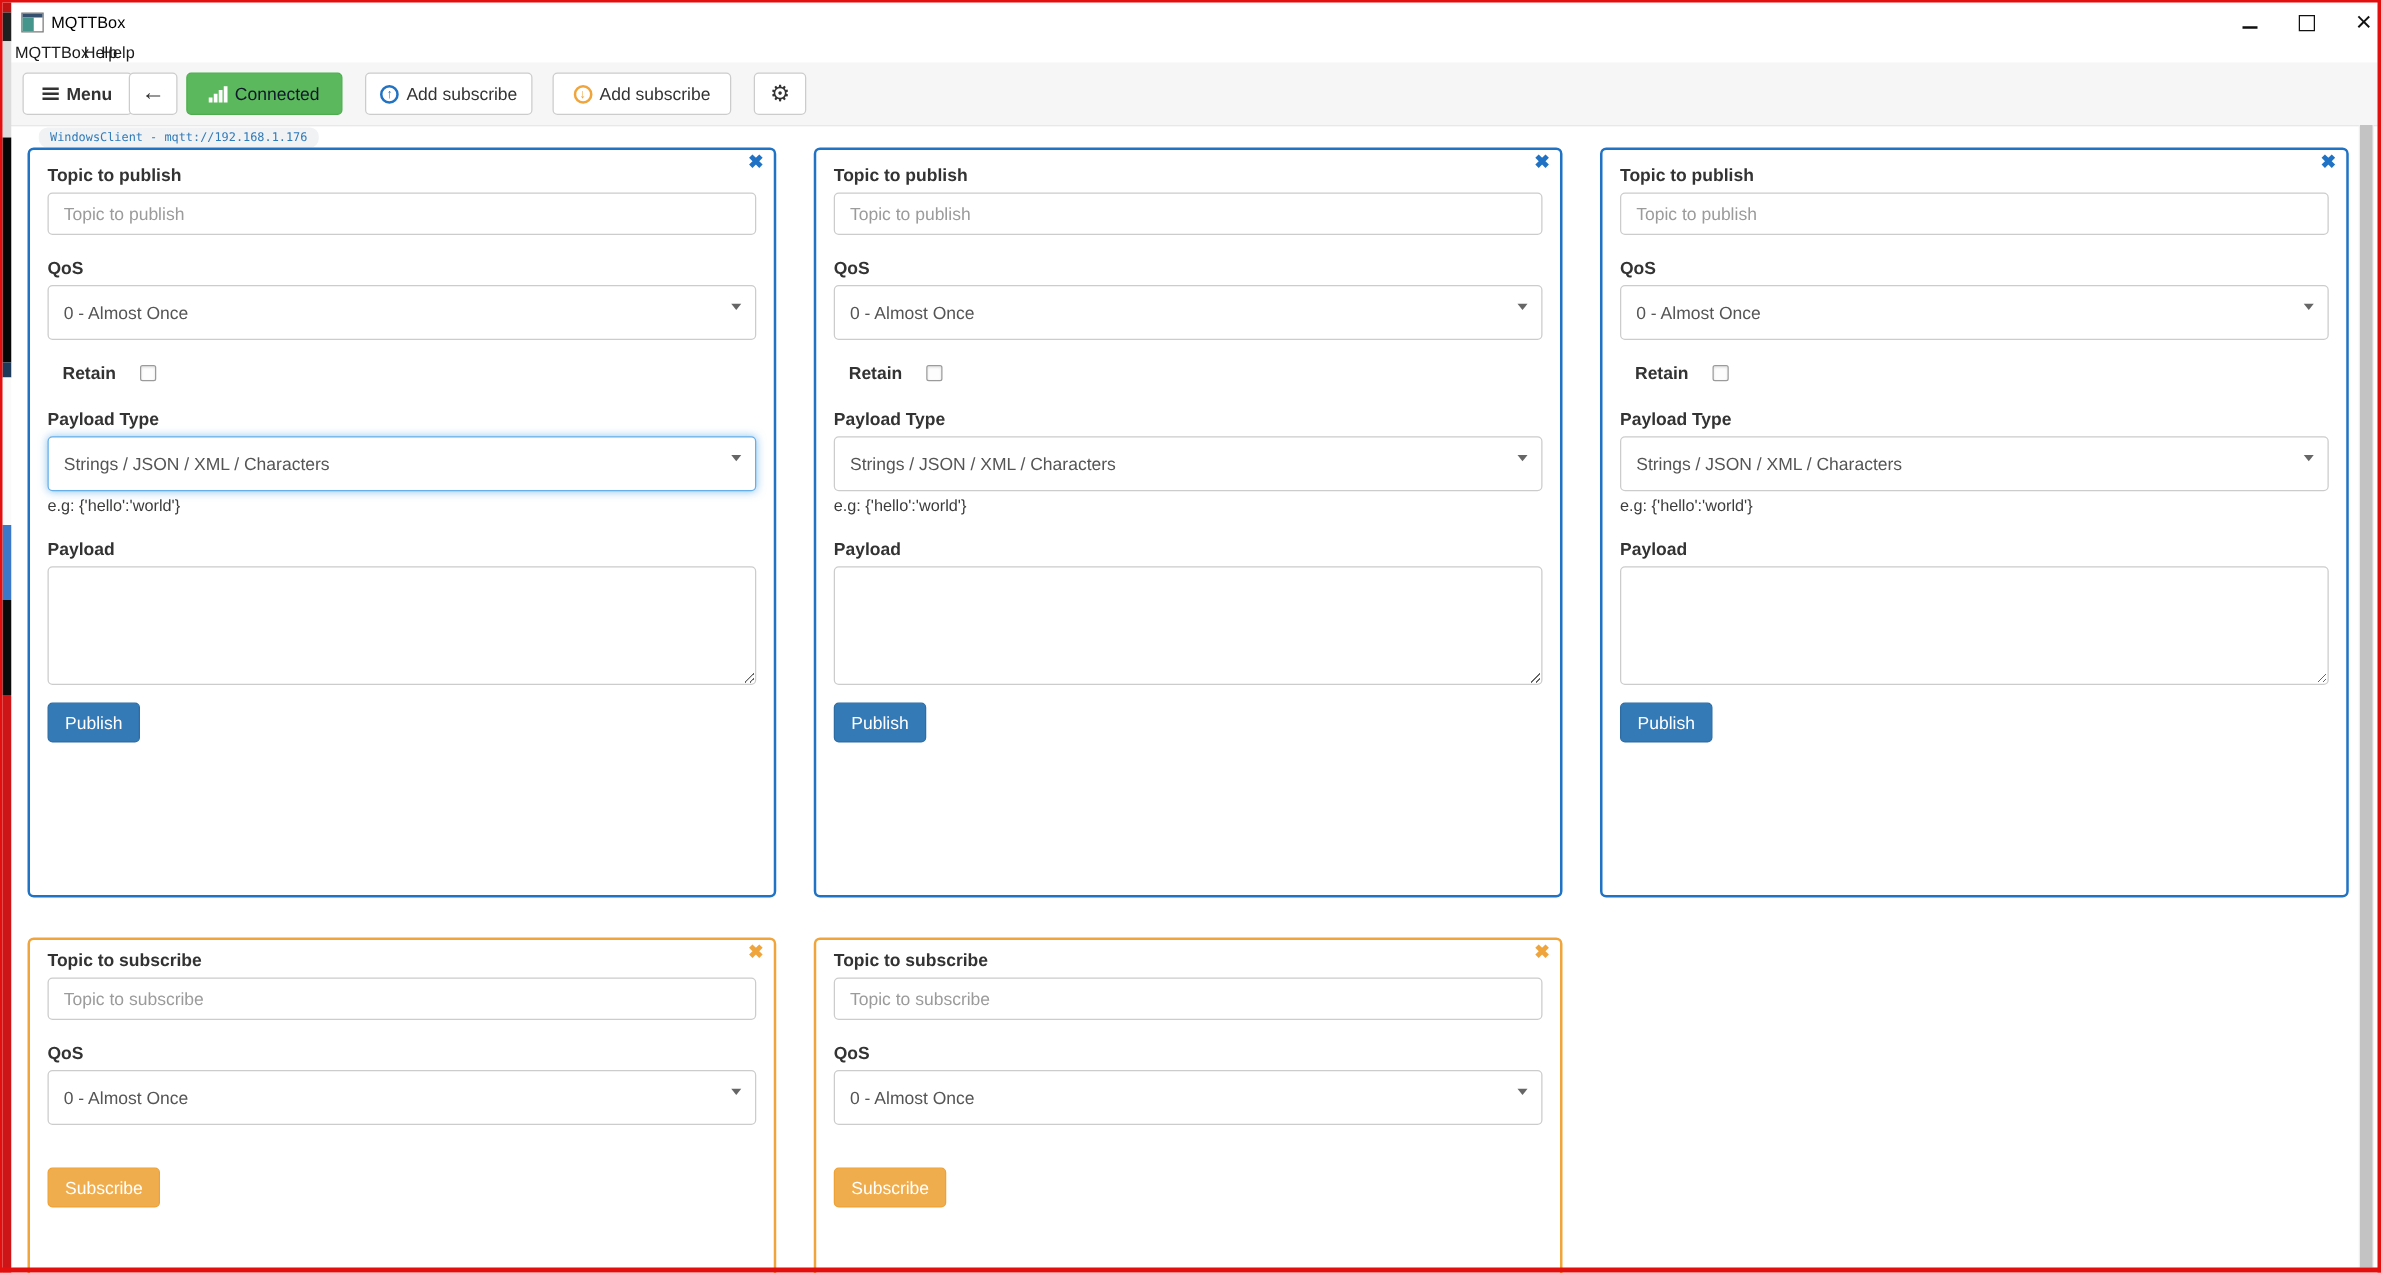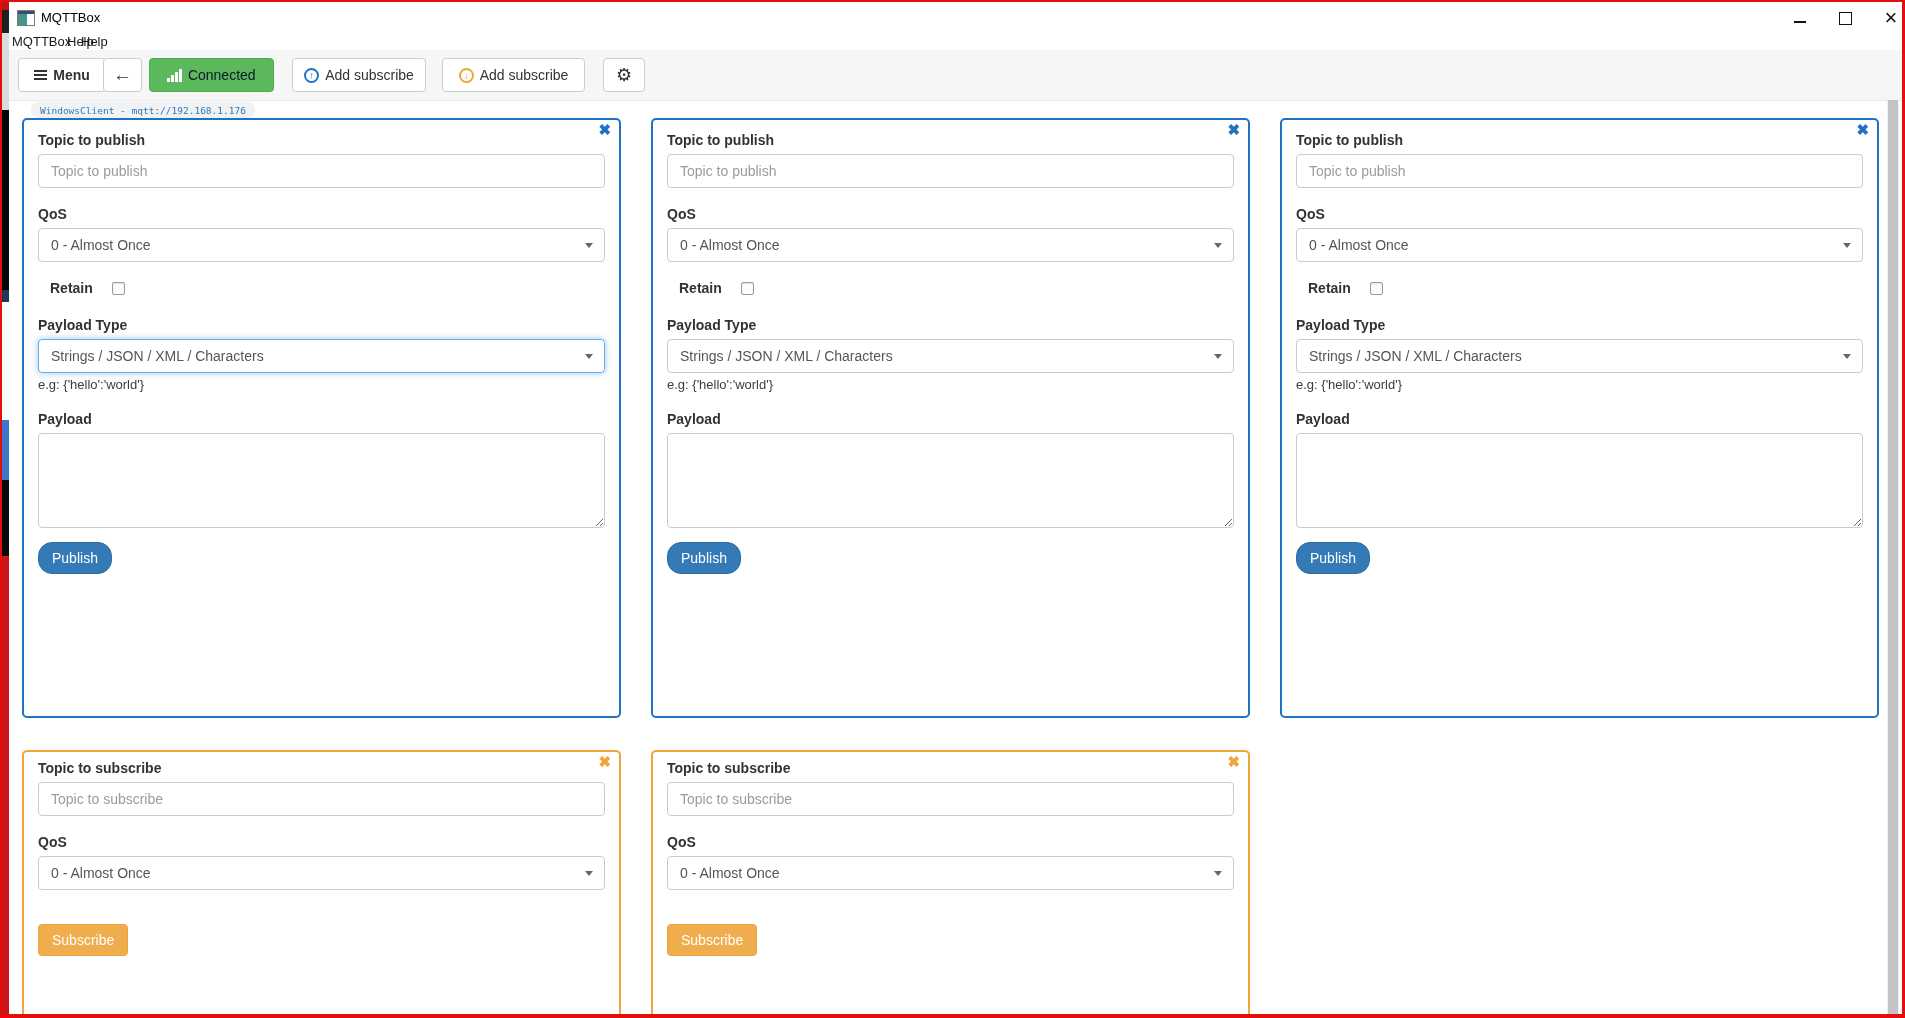--- a/index.html
+++ b/index.html
@@ -56,36 +56,36 @@
   .panel.pub{height:600px;border:2px solid var(--pub_accent,#1f72c4);padding:12px 14px 15px;}
   .panel.sub{height:320px;border:2px solid var(--sub_accent,#f0a53c);padding:8px 14px 15px;}
   .panel-close{position:absolute;top:2px;right:8px;font-size:15px;font-weight:bold;line-height:16px;cursor:pointer;}
   .panel.pub .panel-close{color:var(--pub_accent,#1f72c4);}
   .panel.sub .panel-close{color:var(--sub_accent,#f0a53c);}
   .flabel{font-size:14px;font-weight:bold;color:#333;height:17px;margin-bottom:5px;}
   .form-control{display:block;width:100%;height:34px;box-sizing:border-box;border:1px solid #ccc;border-radius:4px;
     padding:6px 12px;font-size:14px;color:#555;background:#fff;font-family:inherit;outline:none;margin-bottom:18px;}
   .form-control::placeholder{color:#9b9b9b;opacity:1;}
   .selwrap{position:relative;margin-bottom:18px;}
-  .selwrap select{display:block;width:100%;height:34px;box-sizing:border-box;border:1px solid #ccc;border-radius:4px;
+  .selwrap select{display:block;width:100%;height:44px;box-sizing:border-box;border:1px solid #ccc;border-radius:4px;
     padding:2px 12px;font-size:14px;color:#555;background:#fff;appearance:none;-webkit-appearance:none;
     font-family:inherit;outline:none;}
   .selwrap .caret{position:absolute;right:12px;top:15px;width:0;height:0;border-left:4px solid transparent;
     border-right:4px solid transparent;border-top:5px solid #666;pointer-events:none;}
   .selwrap.focused select{border-color:#66afe9;box-shadow:0 0 7px rgba(102,175,233,.7);}
   .retain-row{height:17px;margin-bottom:20px;display:flex;align-items:center;gap:7px;}
   .retain-row .flabel{margin:12px;}
   .cbx{width:13px;height:13px;box-sizing:border-box;border:1px solid #9b9b9b;border-radius:2px;background:#fdfdfd;
     box-shadow:inset 0 1px 2px rgba(0,0,0,.12);}
   .hint{font-size:13px;color:#3c3c3c;height:16px;margin:-14px 0 18px;}
   .payload-area{display:block;width:100%;height:95px;box-sizing:border-box;border:1px solid #ccc;border-radius:4px;
     padding:6px 12px;font-size:14px;color:#555;resize:both;font-family:inherit;outline:none;}
   .action-btn{display:inline-block;margin-top:14px;border-radius:4px;font-size:14px;color:#fff;
     padding:7px 13px;border:1px solid;cursor:pointer;font-family:inherit;}
-  .btn-publish{background:var(--publish_blue,#337ab7);border-color:#2e6da4;border-radius:14px;}
+  .btn-publish{background:var(--publish_blue,#337ab7);border-color:#2e6da4;}
   .btn-subscribe{background:var(--subscribe_orange,#f0ad4e);border-color:#eea236;margin-top:16px;}
   
   #scroll-track{left:1887px;top:100px;width:12px;height:916px;background:#efefef;}
   #scroll-thumb{left:1888px;top:100px;width:10px;height:914px;background:#c3c3c3;}
 </style>
 </head>
 <body>
 
 <div class="abs" id="frame-top"></div>
 <div class="abs" id="frame-left"></div>

